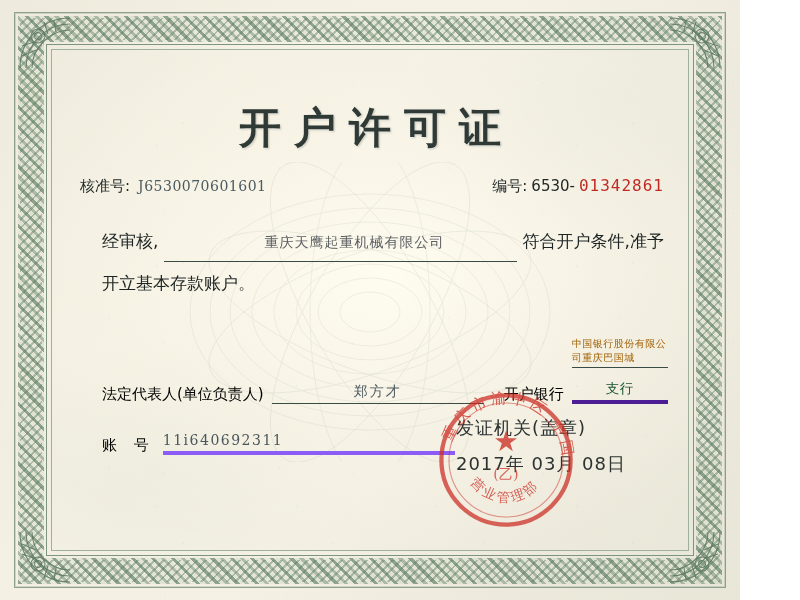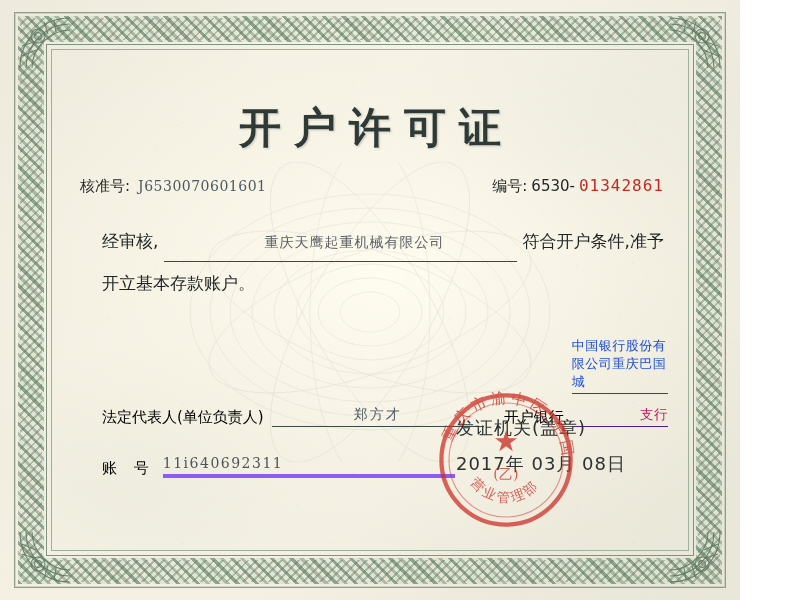--- a/index.html
+++ b/index.html
@@ -214,34 +214,34 @@
   #rep-name { font-size: 14px; color: #4e5a60; letter-spacing: 2px; }
 
   #bank-label { white-space: nowrap; font-size: 15px; margin-left: 12px; }
   #bank-slot {
     flex: 1;
     margin-left: 8px;
     position: relative;
   }
   #bank-line1 {
     border-bottom: 1px solid #3a4a44;
-    font-size: 13px;
-    color: #1d4ed8;
+    font-size: 10px;
+    color: #a16207;
     letter-spacing: 0.5px;
     padding-bottom: 2px;
     text-align: left;
   }
   #bank-line2 {
-    border-bottom: 1px solid #4c1d95;
+    border-bottom: 4px solid #4c1d95;
     font-size: 13.5px;
-    color: #be185d;
+    color: #14532d;
     letter-spacing: 0.5px;
     padding-bottom: 2px;
     margin-top: 12px;
-    text-align: right;
+    text-align: center;
   }
 
   #row-account {
     margin-top: 26px;
     padding: 0 10px 0 40px;
     display: flex;
     align-items: flex-end;
   }
   #account-label { white-space: nowrap; font-size: 15px; letter-spacing: 6px; }
   #account-slot {

